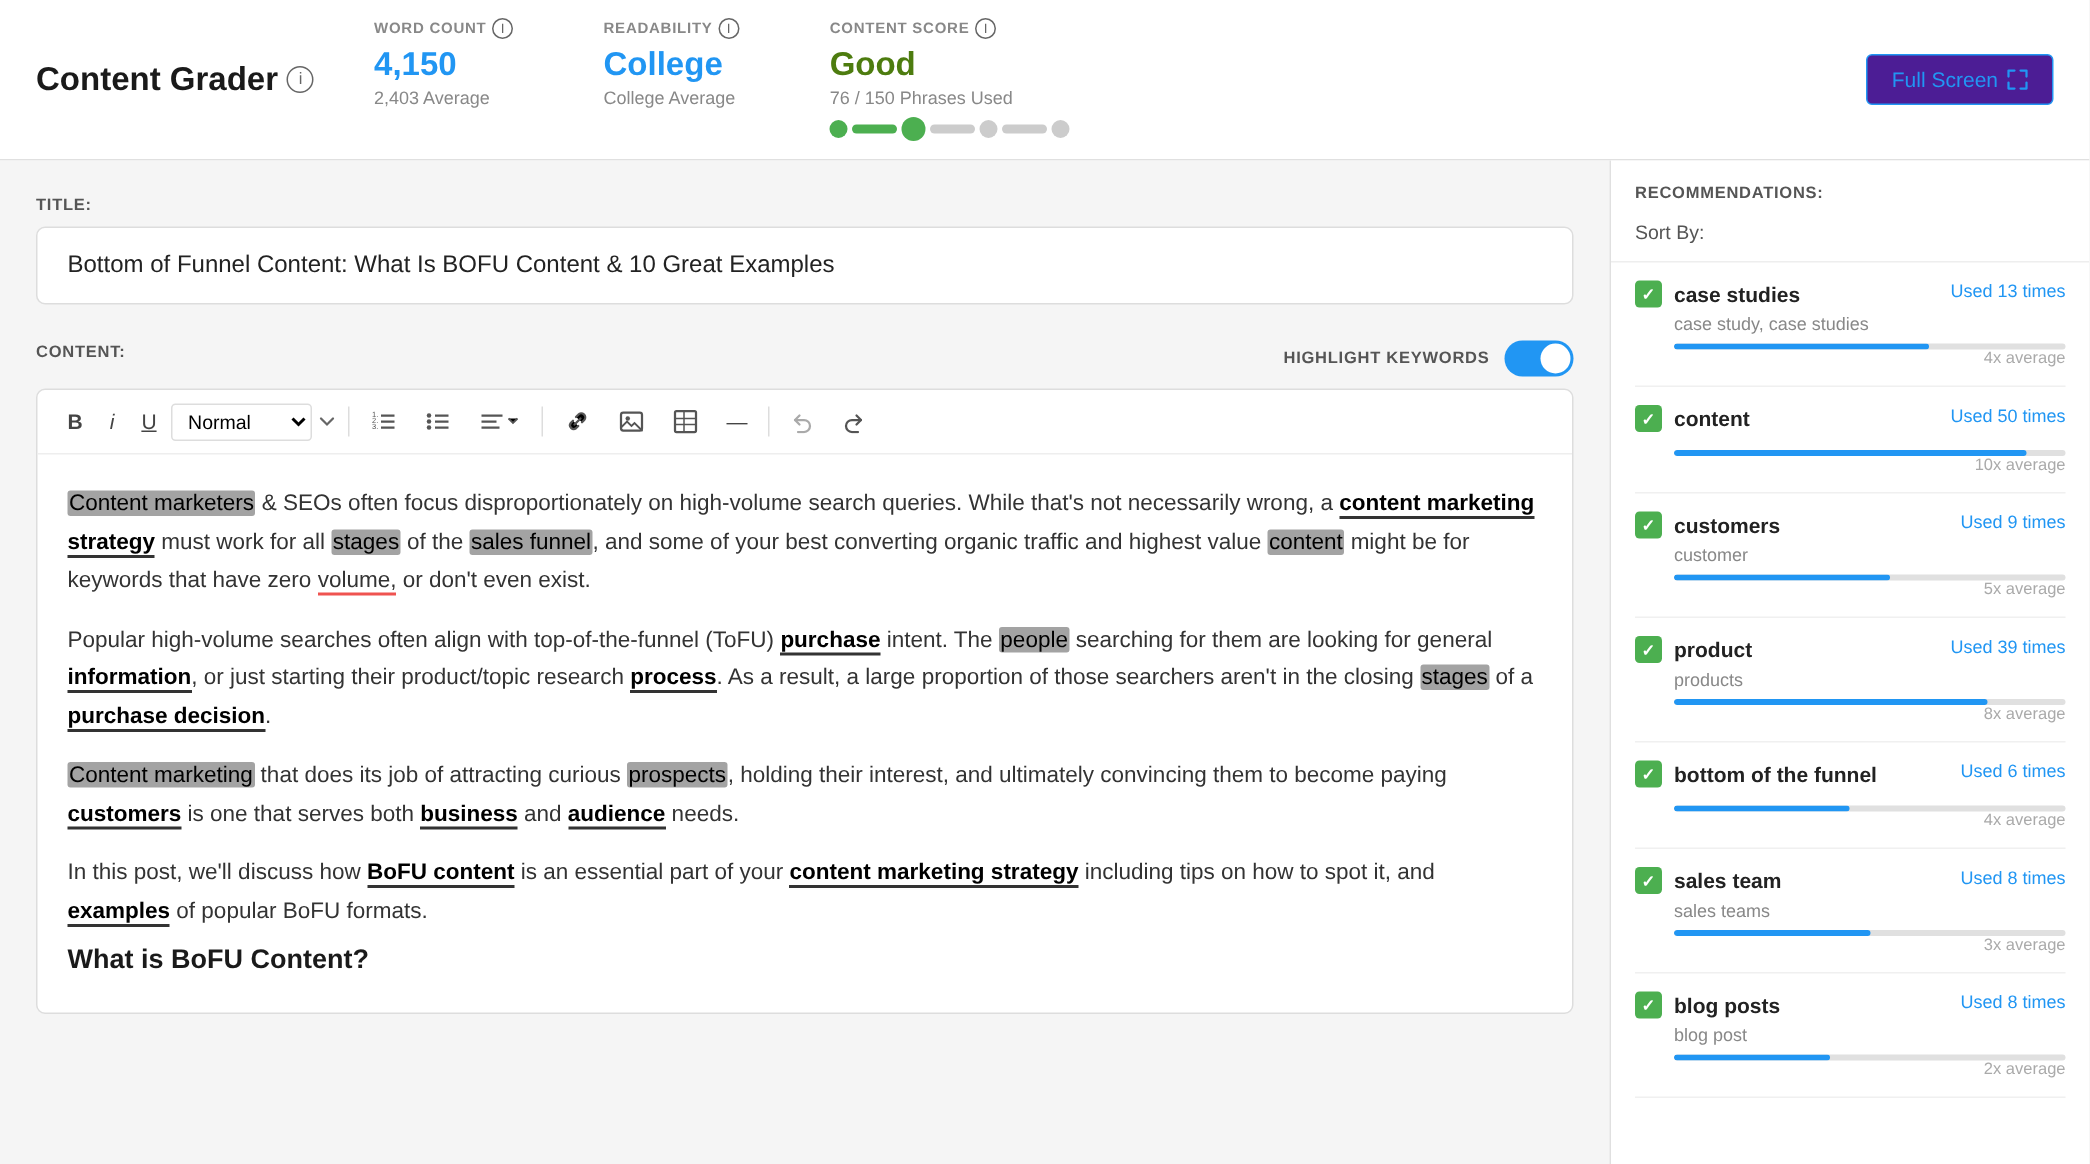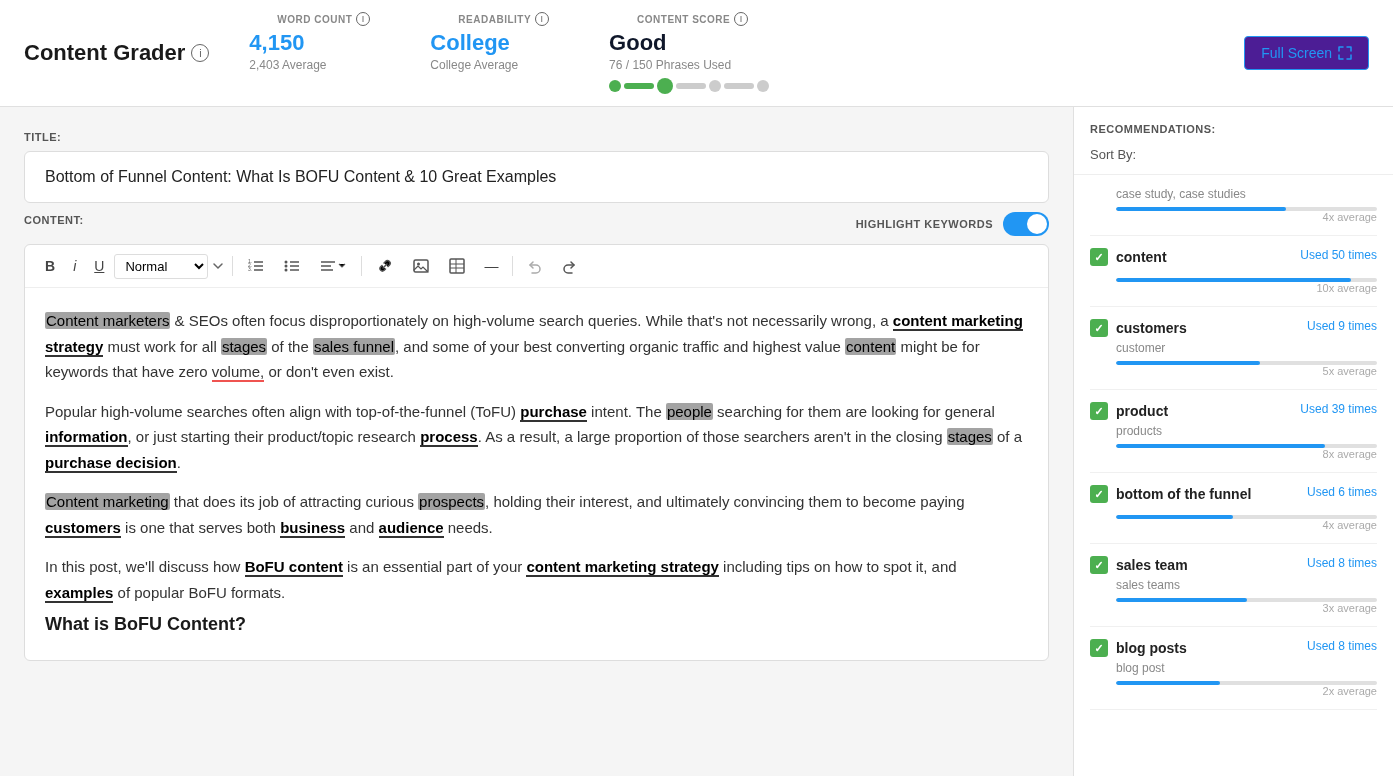--- a/index.html
+++ b/index.html
@@ -46,24 +46,23 @@
     .metric-label {
       font-size: 10px;
       font-weight: 600;
       color: #888;
       letter-spacing: 0.5px;
       text-transform: uppercase;
       display: flex;
       align-items: center;
       gap: 4px;
       margin-bottom: 4px;
-      margin-left: 28px;
     }
     .metric-value-blue { font-size: 22px; font-weight: 700; color: #2196F3; }
-    .metric-value-green { font-size: 22px; font-weight: 700; color: #0f172a; }
+    .metric-value-green { font-size: 22px; font-weight: 700; color: #4d7c0f; }
     .metric-sub { font-size: 12px; color: #888; margin-top: 2px; }
 
     .score-bar {
       display: flex;
       align-items: center;
       gap: 3px;
       margin-top: 6px;
     }
     .score-dot {
       width: 14px; height: 14px;
@@ -112,21 +111,21 @@
 
     .title-input {
       width: 100%;
       border: 1.5px solid #ddd;
       border-radius: 6px;
       padding: 16px 20px;
       font-size: 16px;
       color: #222;
       background: #fff;
       outline: none;
-      margin-bottom: 9px;
+      margin-bottom: 24px;
     }
 
     .content-header {
       display: flex;
       align-items: center;
       justify-content: space-between;
       margin-bottom: 8px;
     }
 
     .highlight-toggle {
@@ -510,20 +509,27 @@
     <div class="panel-header">
       <div class="panel-title">RECOMMENDATIONS:</div>
     </div>
 
     <div class="sort-row">
       <span class="sort-label">Sort By:</span>
     </div>
 
     <div class="rec-list" id="rec-list">
     <div class="rec-item">
+      <div class="rec-item-header">
+        <div class="rec-left">
+          <div class="checkbox"></div>
+          <span class="rec-name">case studies</span>
+        </div>
+        <span class="rec-used">Used 13 times</span>
+      </div>
       <div class="rec-sub">case study, case studies</div>
       <div class="rec-bar-wrap">
         <div class="rec-bar-fill" style="width:65%;"></div>
       </div>
       <div class="avg-line">4x average</div>
     </div>
         <div class="rec-item">
       <div class="rec-item-header">
         <div class="rec-left">
           <div class="checkbox"></div>

